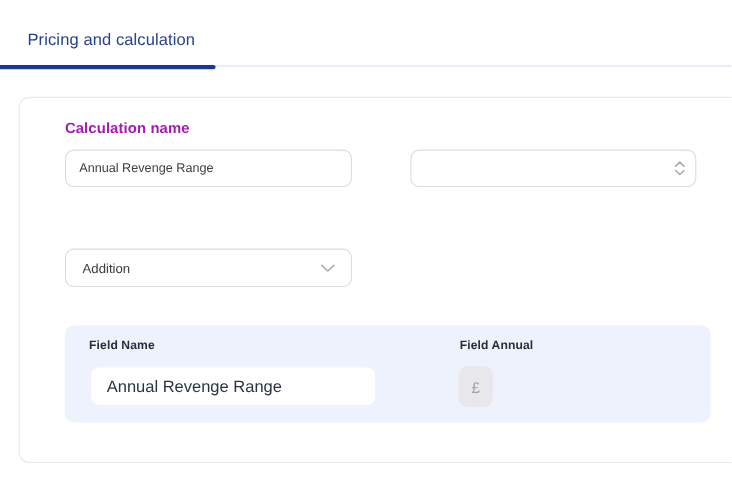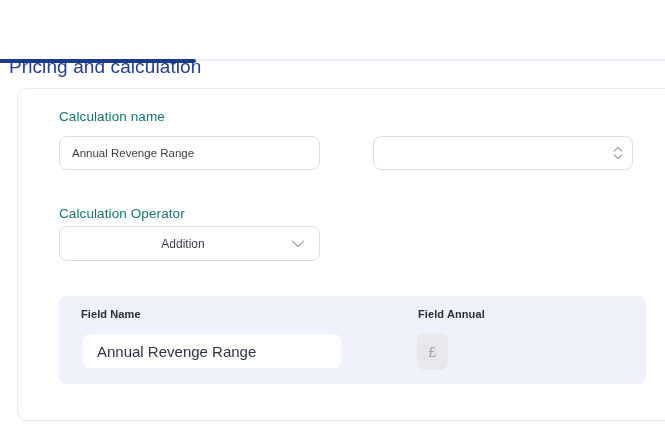--- a/index.html
+++ b/index.html
@@ -6,44 +6,44 @@
   html,body { width:665px; height:442px; }
   body {
     position:relative;
     background:#ffffff;
     font-family:"Liberation Sans", sans-serif;
     overflow:hidden;
   }
 
   
   .tab-label {
-    position:absolute; left:9px; top:28px;
-    font-size:19px; font-weight:500; color:#27408f;
-    letter-spacing:.1px; cursor:pointer;margin-top:28px;
+    position:absolute; left:25px; top:28px;
+    font-size:15px; font-weight:500; color:#27408f;
+    letter-spacing:.1px; cursor:pointer;
   }
   .tab-track {
     position:absolute; left:0; top:59px; width:665px; height:2px;
     background:#e9edf8;
   }
   .tab-underline {
     position:absolute; left:0; top:59px; width:196px; height:4px;
     background:#1b3a8e; border-radius:0 2px 2px 0;
   }
 
   
   .card {
     position:absolute; left:17px; top:88px; width:680px; height:333px;
     background:#ffffff;
     border:1px solid #e8e9ee;
     border-radius:10px;
   }
 
   .field-label {
     position:absolute;
-    font-size:13.5px; color:#0f766e; letter-spacing:.1px;
+    font-size:13.5px; color:#a21caf; letter-spacing:.1px;font-weight:bold;
   }
   .text-input {
     position:absolute;
     height:34px; width:261px;
     border:1px solid #dbdde2; border-radius:8px;
     background:#fff;
     font-family:"Liberation Sans", sans-serif;
     font-size:11.5px; color:#3c4046;
     padding:0 12px;
     outline:none;
@@ -63,21 +63,21 @@
     cursor:pointer;
   }
 
   .select-box {
     position:absolute; left:41px; top:137px; width:261px; height:35px;
     border:1px solid #dbdde2; border-radius:8px;
     background:#fff; cursor:pointer;
     display:flex; align-items:center;
     padding:0 14px 0 15px;
   }
-  .select-box .value { font-size:12px; color:#3c4046; flex:1;text-align:center; }
+  .select-box .value { font-size:12px; color:#3c4046; flex:1; }
 
   
   .panel {
     position:absolute; left:41px; top:207px; width:587px; height:88px;
     background:#eef2fc; border-radius:8px;
   }
   .panel-label {
     position:absolute; top:12px;
     font-size:11px; font-weight:700; color:#2a2f37; letter-spacing:.1px;
   }
@@ -108,21 +108,20 @@
   <input class="text-input" style="left: 41px; top: 47px;" type="text" value="Annual Revenge Range">
 
   <div class="num-wrap">
     <input class="num-input" type="text" value="" style="">
     <svg class="num-stepper" viewBox="0 0 12 16">
       <path d="M2.2 6 L6 2.4 L9.8 6" fill="none" stroke="#a7aab1" stroke-width="1.4" stroke-linecap="round" stroke-linejoin="round"></path>
       <path d="M2.2 10 L6 13.6 L9.8 10" fill="none" stroke="#a7aab1" stroke-width="1.4" stroke-linecap="round" stroke-linejoin="round"></path>
     </svg>
   </div>
 
-  <div class="field-label" style="left:41px; top:117px;">Calculation Operator</div>
   <div class="select-box">
     <span class="value">Addition</span>
     <svg width="14" height="8" viewBox="0 0 14 8">
       <path d="M1.5 1.2 L7 6.4 L12.5 1.2" fill="none" stroke="#a7aab1" stroke-width="1.4" stroke-linecap="round" stroke-linejoin="round"></path>
     </svg>
   </div>
 
   <div class="panel">
     <div class="panel-label" style="left:22px;">Field Name</div>
     <input class="panel-input" type="text" value="Annual Revenge Range" style="">

